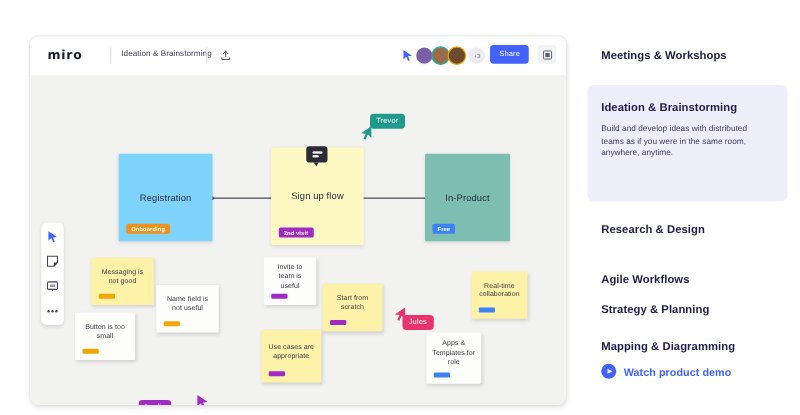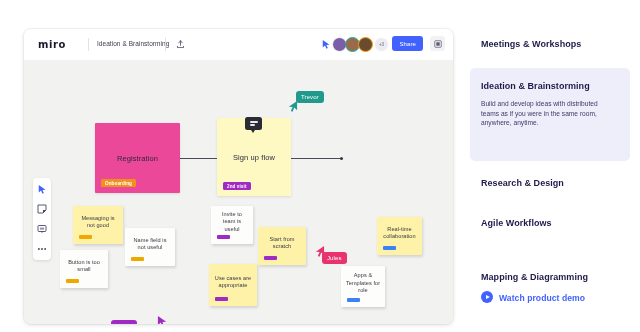--- a/index.html
+++ b/index.html
@@ -223,36 +223,40 @@
         </div>
       </div>
 
       <div class="connector" style="left:146px;top:98px;width:72px;"></div>
       <div class="cdot" style="left:144px;top:97px;"></div>
       <div class="cdot" style="left:216px;top:97px;"></div>
       <div class="connector" style="left:266px;top:98px;width:52px;"></div>
       <div class="cdot" style="left:264px;top:97px;"></div>
       <div class="cdot" style="left:316px;top:97px;"></div>
 
-      <div class="fbox" style="left:71px;top:63px;width:85px;height:70px;background:#ec4899;">
+      <div class="fbox" style="left:71px;top:63px;width:75px;height:70px;background:#7dd3fc;">
         <div class="ftitle">Registration</div>
         <div class="ftag" style="background:#f0911e;">Onboarding</div>
       </div>
 
       <div class="fbox" style="left:193px;top:58px;width:74px;height:78px;background:#fef9c3;">
         <div class="ftitle">Sign up flow</div>
         <div class="ftag" style="background:#a02bc4;">2nd visit</div>
       </div>
       <div class="comment-badge" style="left:221px;top:57px;">
         <div class="comment-lines">
             <i></i>
             <i></i>
           </div>
       </div>
 
+      <div class="fbox" style="left:316px;top:63px;width:68px;height:70px;background:#7cbfb0;">
+        <div class="ftitle">In-Product</div>
+        <div class="ftag" style="background:#3b82f6;">Free</div>
+      </div>
 
       <div class="note" style="left:49px;top:146px;width:50px;height:38px;background:#fdf2a8;">
         <div class="ntext">Messaging is not good</div>
         <div class="ntag" style="background:#f0a800;"></div>
       </div>
 
       <div class="note" style="left:101px;top:168px;width:50px;height:38px;background:#fdfdfb;">
         <div class="ntext">Name field is not useful</div>
         <div class="ntag" style="background:#f0a800;"></div>
       </div>
@@ -309,20 +313,21 @@
 
     <div class="acc-row acc-item" style="top:7px;">Meetings &amp; Workshops</div>
 
     <div class="acc-card">
       <div class="acc-card-title">Ideation &amp; Brainstorming</div>
       <div class="acc-card-body">Build and develop ideas with distributed teams as if you were in the same room, anywhere, anytime.</div>
     </div>
 
     <div class="acc-row acc-item" style="top:146px;">Research &amp; Design</div>
     <div class="acc-row acc-item" style="top:186px;text-align:right;">Agile Workflows</div>
+    <div class="acc-row acc-item" style="top:210px;">Strategy &amp; Planning</div>
     <div class="acc-row acc-item" style="top:240px;">Mapping &amp; Diagramming</div>
 
     <div class="demo-row">
       <span class="play"></span>
       <span class="demo-label">Watch product demo</span>
     </div>
   </div>
 
 </div>
 

